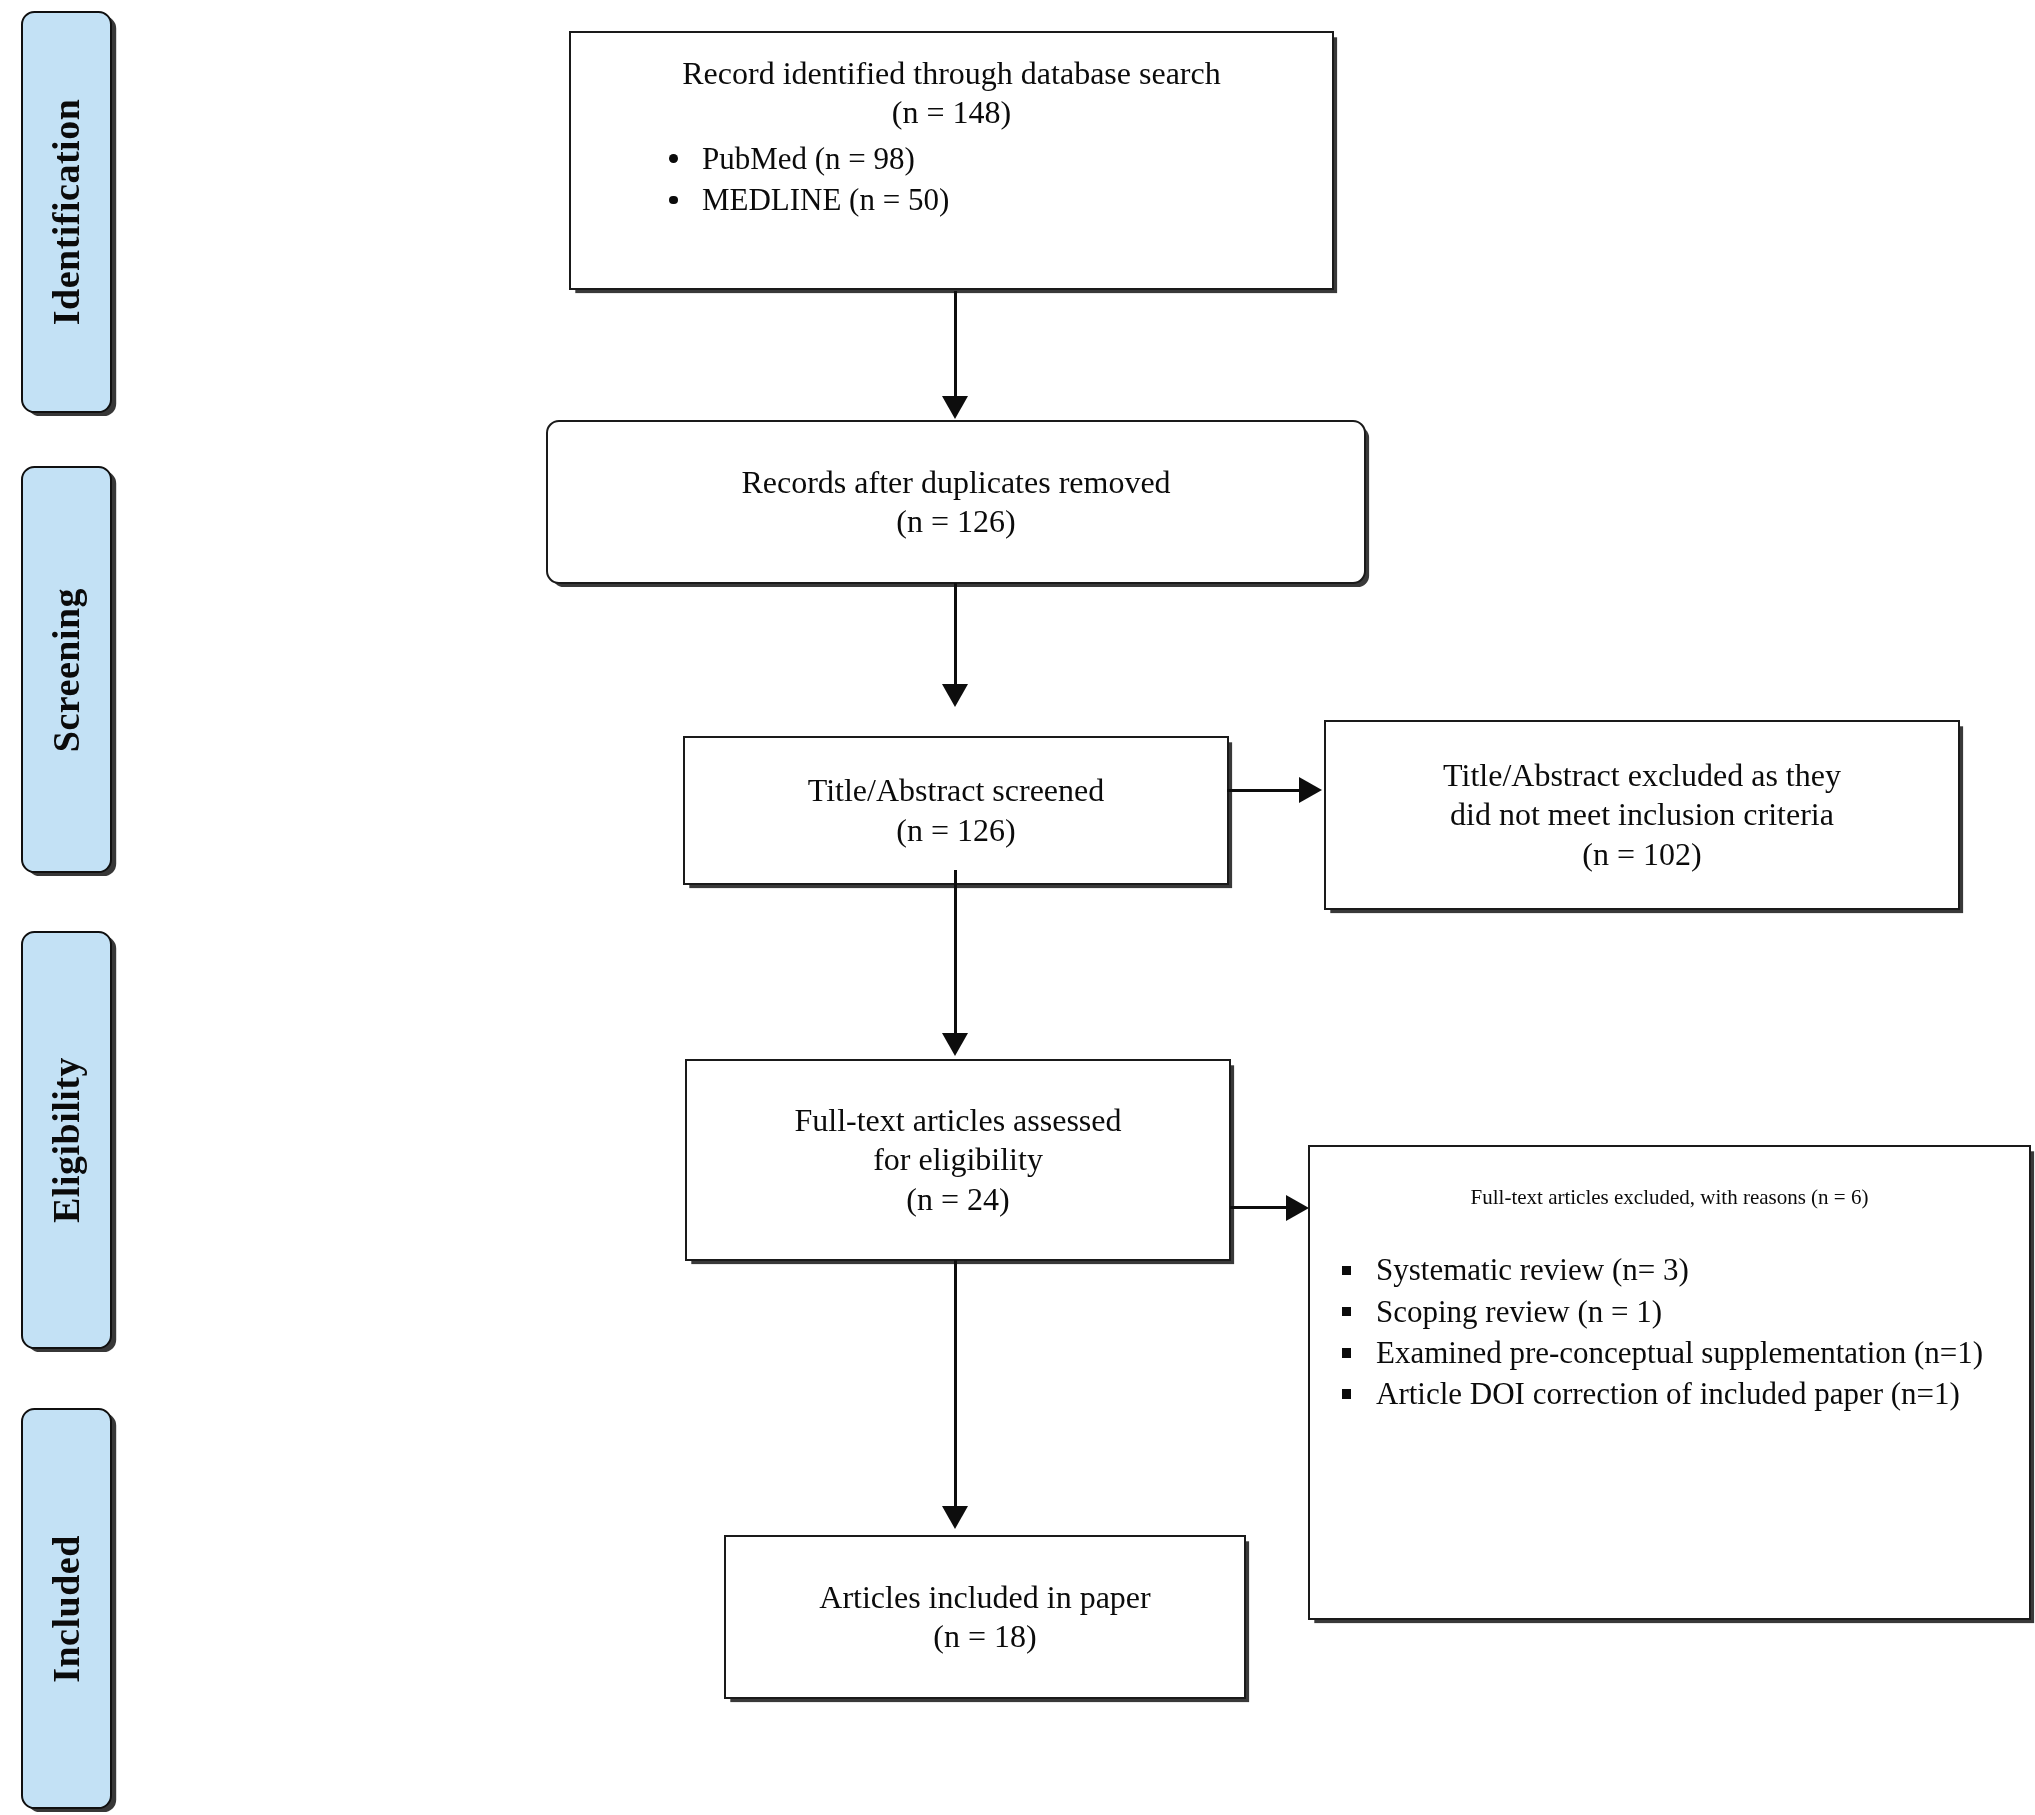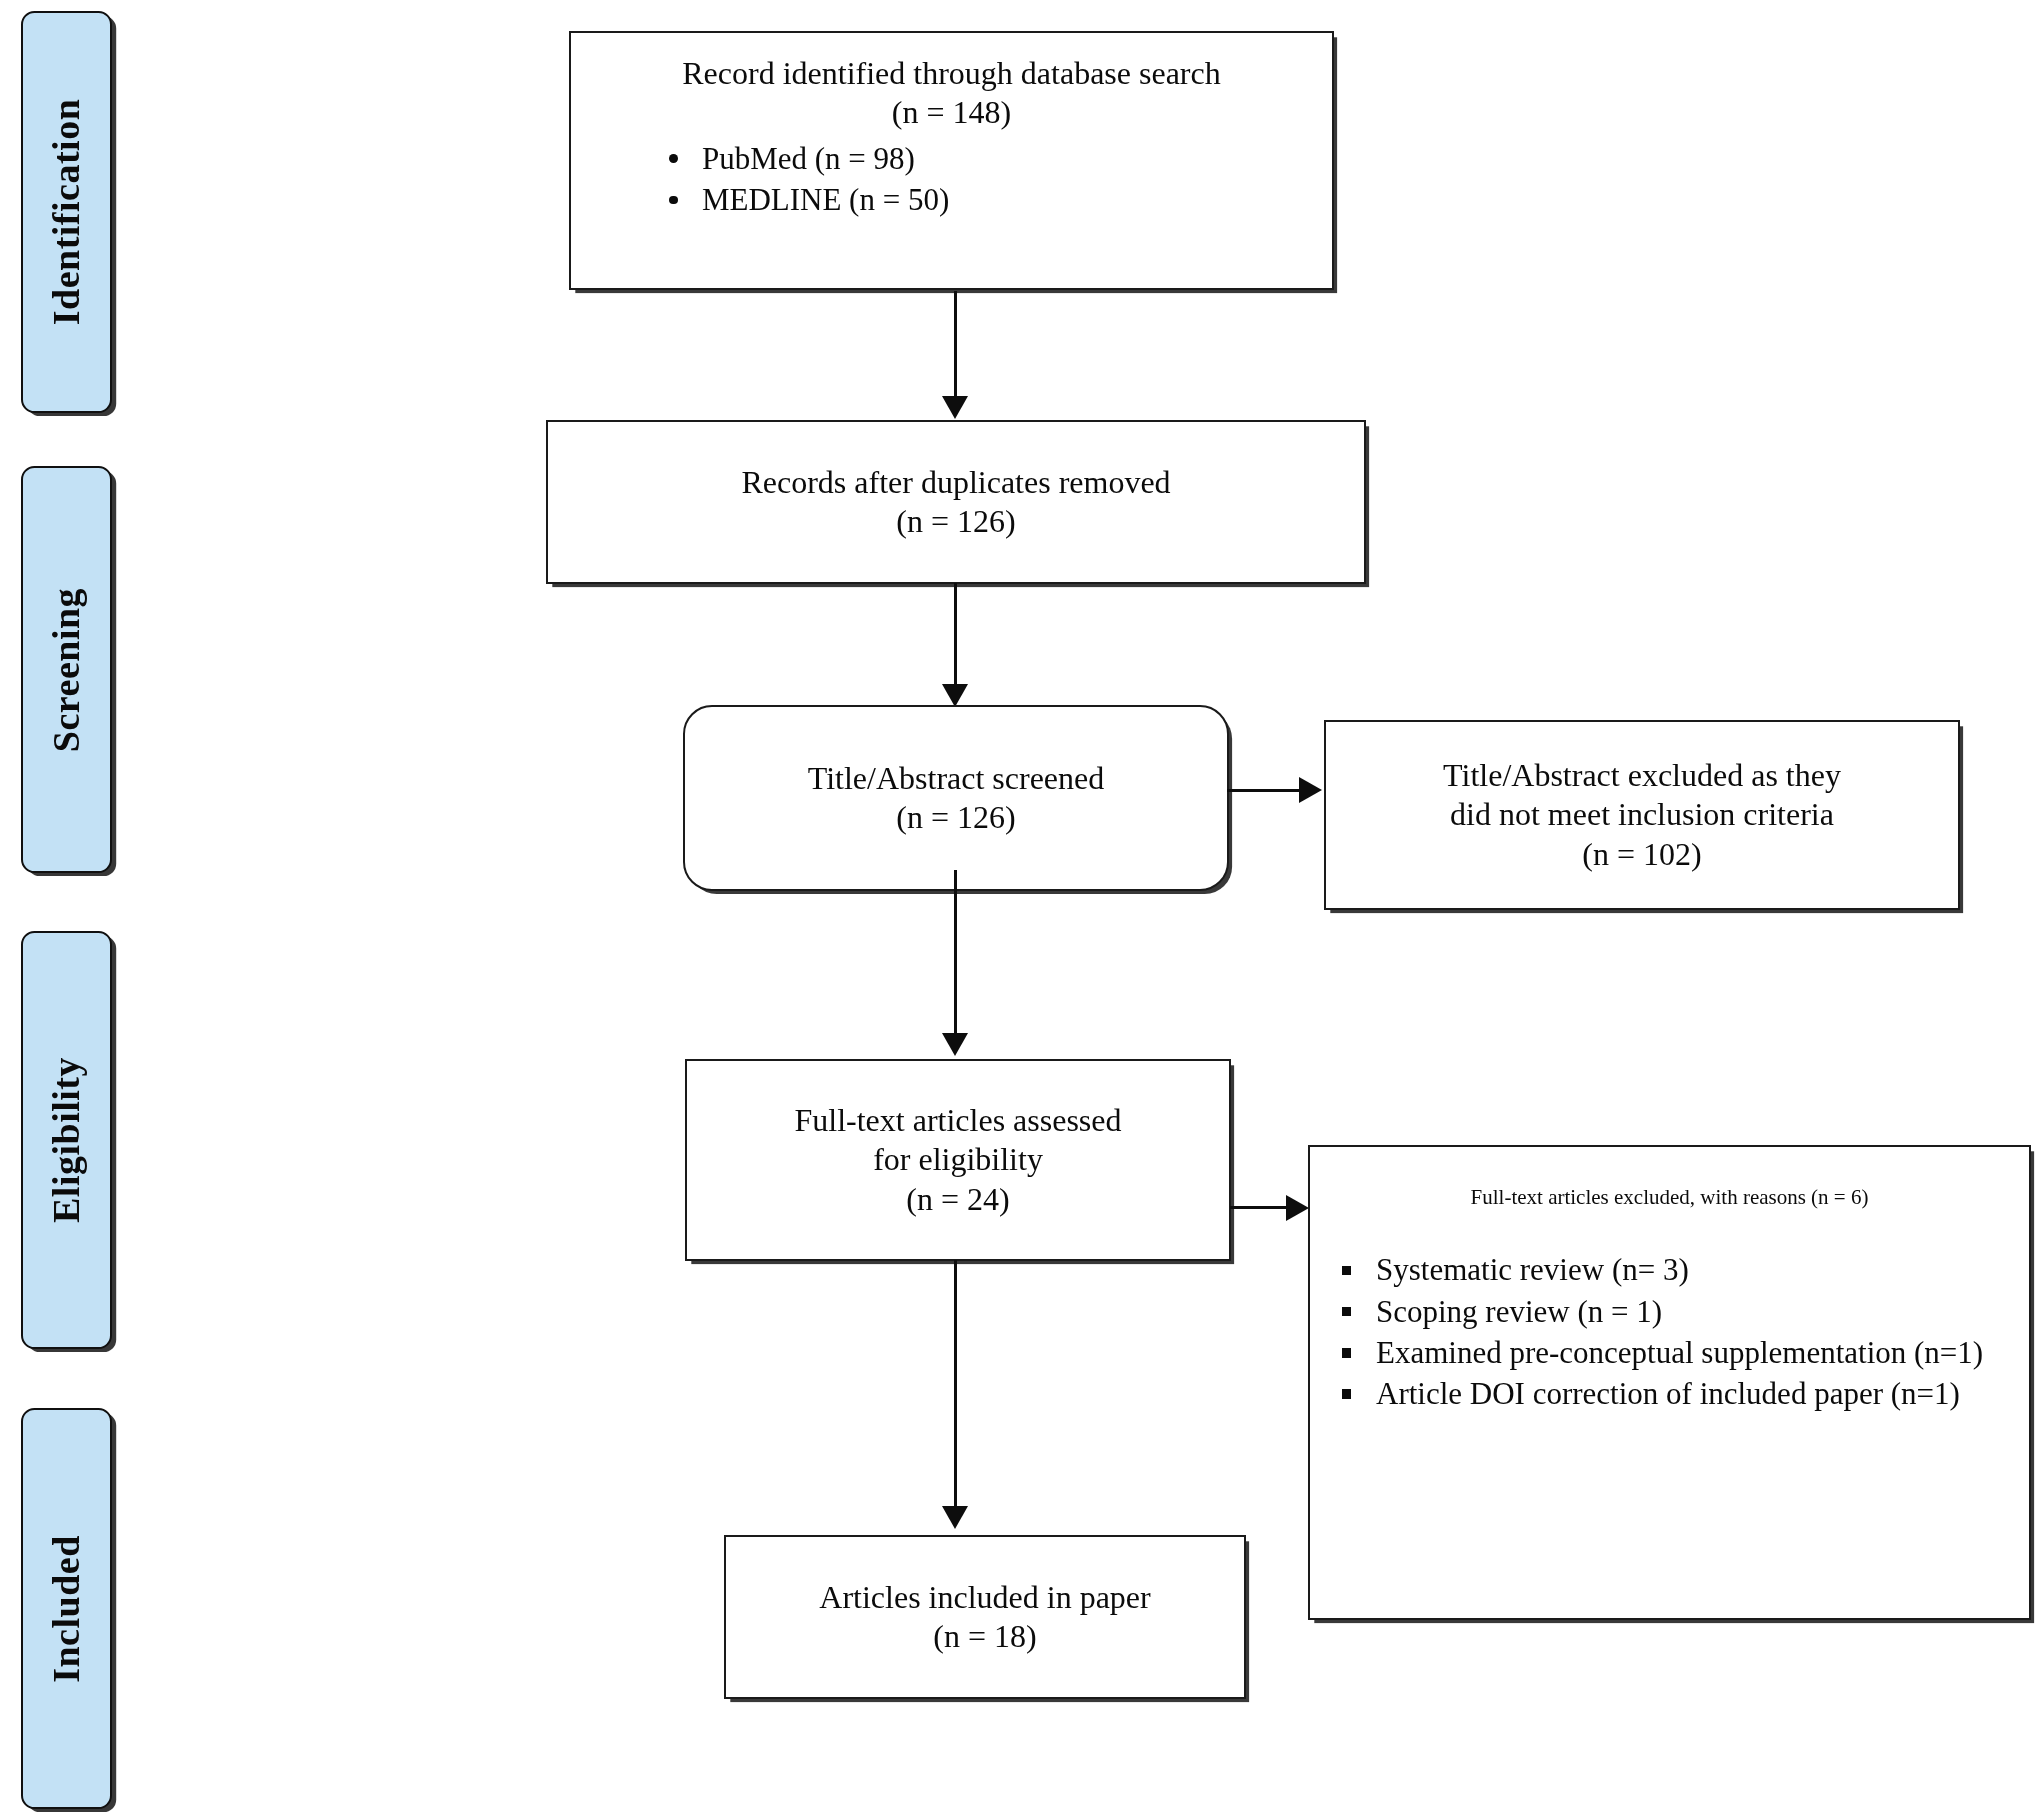--- a/index.html
+++ b/index.html
@@ -170,29 +170,29 @@
       </li>
       <li>
         <span class="li-text">MEDLINE (n = 50)</span>
       </li>
     </ul>
   </div>
 
   <div class="vline" style="left:954px; top:291px; height:109px;"></div>
   <div class="arrow-down" style="left:942px; top:396px;"></div>
 
-  <div class="flow-box" style="left:546px; top:420px; width:820px; height:164px;">
+  <div class="flow-box" style="left:546px; top:420px; width:820px; height:164px;border-radius:13px;">
     <div class="box-line">Records after duplicates removed</div>
     <div class="box-line">(n = 126)</div>
   </div>
 
   <div class="vline" style="left:954px; top:583px; height:103px;"></div>
   <div class="arrow-down" style="left:942px; top:684px;"></div>
 
-  <div class="flow-box" style="left:683px; top:705px; width:546px; height:186px;border-radius:29px;">
+  <div class="flow-box" style="left:683px; top:736px; width:546px; height:149px;">
     <div class="box-line">Title/Abstract screened</div>
     <div class="box-line">(n = 126)</div>
   </div>
 
   <div class="hline" style="left:1227px; top:789px; width:73px;"></div>
   <div class="arrow-right" style="left:1299px; top:777px;"></div>
 
   <div class="flow-box" style="left:1324px; top:720px; width:636px; height:190px;">
     <div class="box-line">Title/Abstract excluded as they</div>
     <div class="box-line">did not meet inclusion criteria</div>

